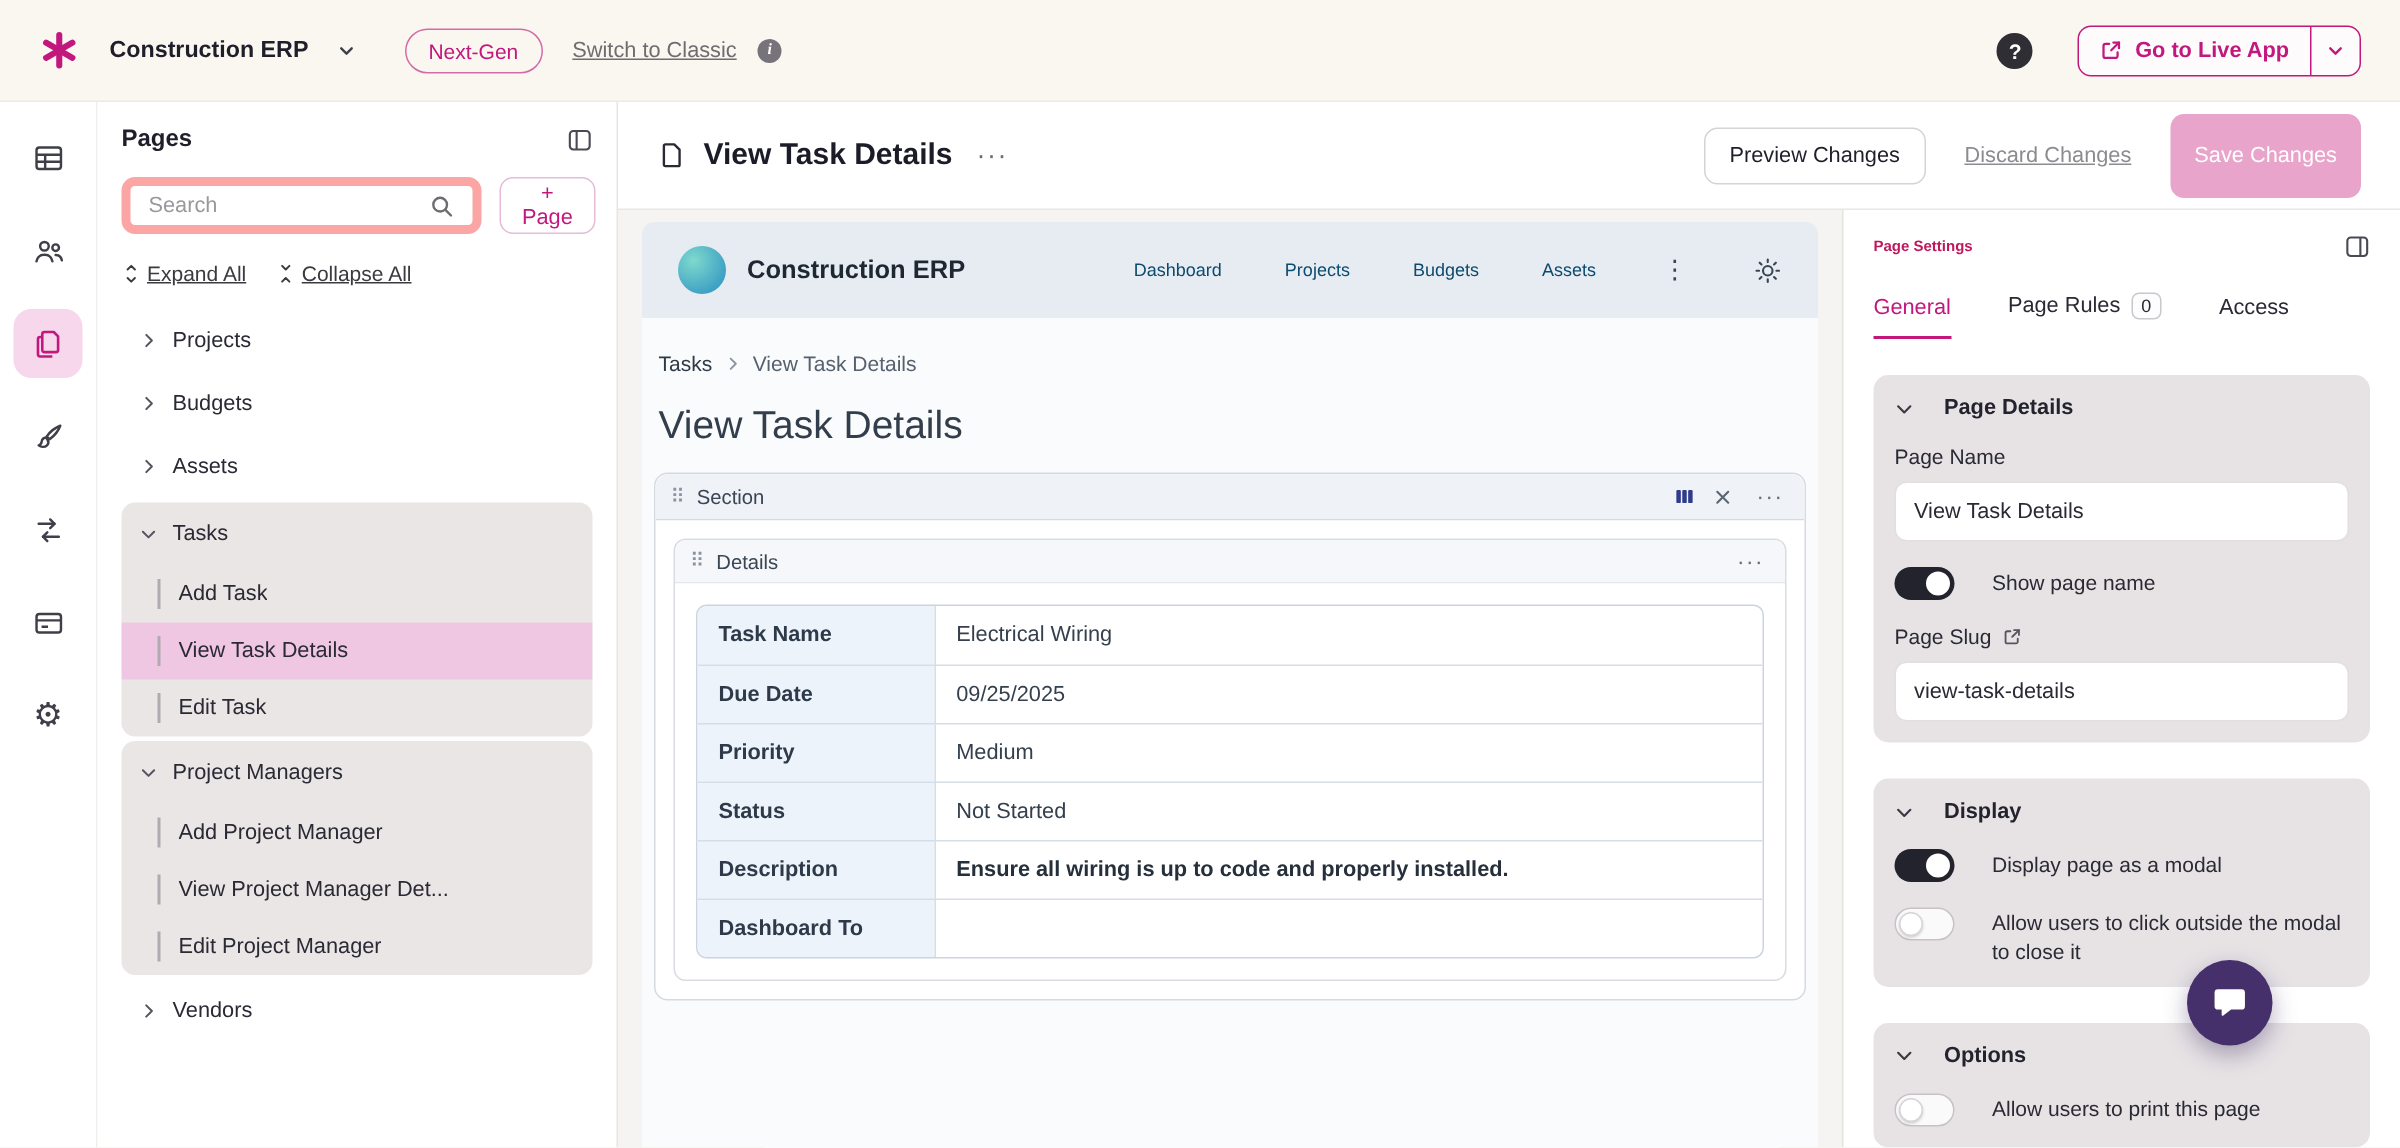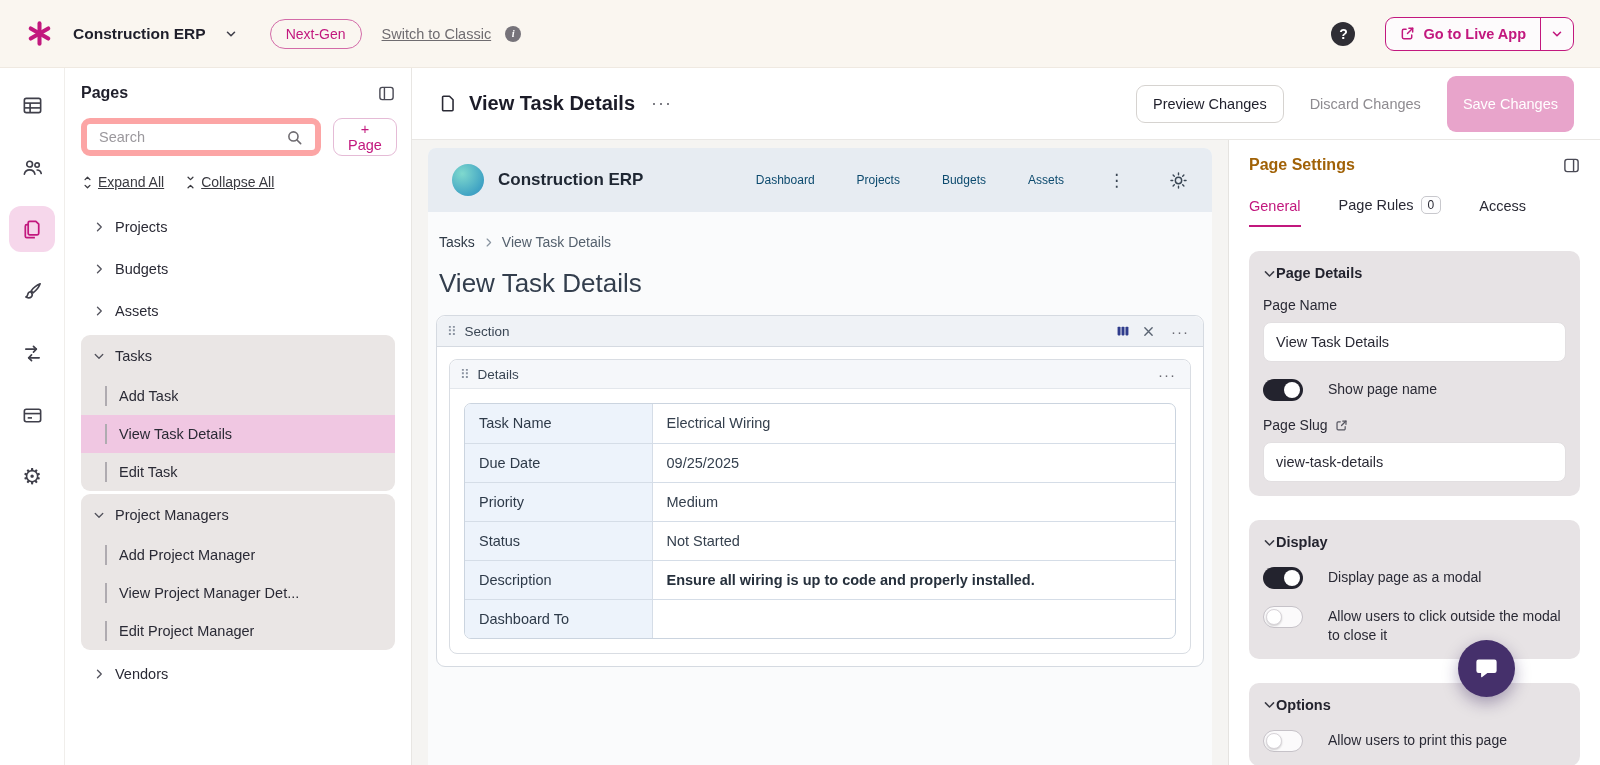--- a/index.html
+++ b/index.html
@@ -106,21 +106,21 @@
     height:72px; background:#FFFFFF; border-bottom:1px solid #E9E7E4;
     display:flex; align-items:center; padding:0 26px; gap:12px;
   }
   .main-title { font-size:20px; font-weight:700; color:#1C1C28; }
   .dots { color:#6A6A72; font-size:18px; letter-spacing:1px; cursor:pointer; padding:0 4px; }
   .mh-spacer { flex:1; }
   .btn-outline {
     background:#fff; border:1px solid #D6D3D0; border-radius:9px; padding:10px 16px;
     font-size:14.5px; font-weight:500; color:#1F1F2B; cursor:pointer; font-family:inherit;
   }
-  .btn-text { background:none; border:none; color:#8E8B90; font-size:14.5px; cursor:pointer; padding:10px 14px; font-family:inherit; }
+  .btn-text { background:none; border:none; color:#8E8B90; font-size:14.5px; cursor:pointer; padding:10px 14px; font-family:inherit;text-decoration:underline; }
   .btn-save {
     background:#E8A4CB; border:none; border-radius:9px; padding:20px 16px;
     font-size:14.5px; font-weight:500; color:#fff; cursor:pointer; font-family:inherit;
   }
 
   .main-body { flex:1; display:flex; min-height:0; }
   .canvas { flex:1; padding:8px 16px 0 16px; background:#F5F4F2; min-width:0; }
 
   
   .preview { height:100%; background:#FAFBFC; border-radius:8px 8px 0 0; overflow:hidden; display:flex; flex-direction:column; }
@@ -155,42 +155,42 @@
   .det-box { border:1px solid #D9DDE3; border-radius:8px; background:#fff; }
   .det-head { height:29px; display:flex; align-items:center; padding:0 10px; gap:8px; background:#F5F7FA; border-bottom:1px solid #E3E7EC; border-radius:8px 8px 0 0; }
   .det-body { padding:14px; }
 
   .ftable-wrap { border:1px solid #CBD4DF; border-radius:7px; overflow:hidden; }
   .ftable { width:100%; border-collapse:collapse; }
   .ftable tr { height:39px; }
   .ftable td { border-bottom:1px solid #D5DDE7; font-size:14.5px; padding:9px 14px; vertical-align:middle; }
   .ftable tr:last-child td { border-bottom:none; }
   .ftable .fl {
-    width:187px; background:#EDF3FB; font-weight:400; color:#2E3A49; border-right:1px solid #D5DDE7;
+    width:158px; background:#EDF3FB; font-weight:700; color:#2E3A49; border-right:1px solid #D5DDE7;
   }
   .ftable .fv { color:#35404E; }
   .ftable .fv.bold { font-weight:700; color:#26303C; }
 
   
   .settings-panel {
     width:372px; background:#fff; border-left:1px solid #E5E3E0;
     padding:16px 20px; overflow:hidden; position:relative;
   }
   .sp-titlerow { display:flex; align-items:center; justify-content:space-between; }
-  .sp-title { font-size:16px; font-weight:700; color:#a16207; }
+  .sp-title { font-size:10px; font-weight:700; color:#be185d; }
   .sp-tabs { display:flex; gap:38px; margin-top:22px; align-items:flex-end; }
   .sp-tab { font-size:14.5px; color:#2A2A35; padding-bottom:11px; border-bottom:2px solid transparent; cursor:pointer; display:flex; align-items:center; }
   .sp-tab.active { color:#C2187E; border-bottom-color:#C2187E; font-weight:500; }
   .tab-badge {
     border:1px solid #C8C8CD; border-radius:5px; padding:1px 6px; font-size:12px;
     margin-left:7px; color:#2A2A35; background:#FDFDFE;
   }
 
   .sp-card { background:#E7E3E5; border-radius:10px; padding:14px; margin-top:24px; }
-  .sp-card-head { display:flex; align-items:center; gap:0; cursor:pointer; }
+  .sp-card-head { display:flex; align-items:center; gap:20px; cursor:pointer; }
   .sp-card-title { font-size:14.5px; font-weight:700; color:#23232E; }
   .sp-label { font-size:14px; color:#2A2A35; margin-top:16px; display:flex; align-items:center; gap:7px; }
   .sp-input {
     margin-top:9px; width:100%; height:40px; background:#fff; border:1px solid #E2DFE1;
     border-radius:8px; padding:0 12px; font-size:14.5px; color:#2A2A35; font-family:inherit; outline:none;
   }
   .toggle-row { display:flex; align-items:flex-start; gap:25px; margin-top:16px; }
   .toggle { width:40px; height:22px; border-radius:11px; position:relative; flex:none; cursor:pointer; margin-top:1px; }
   .toggle .knob { position:absolute; width:16px; height:16px; border-radius:50%; background:#fff; }
   .toggle.on { background:#23232E; }

